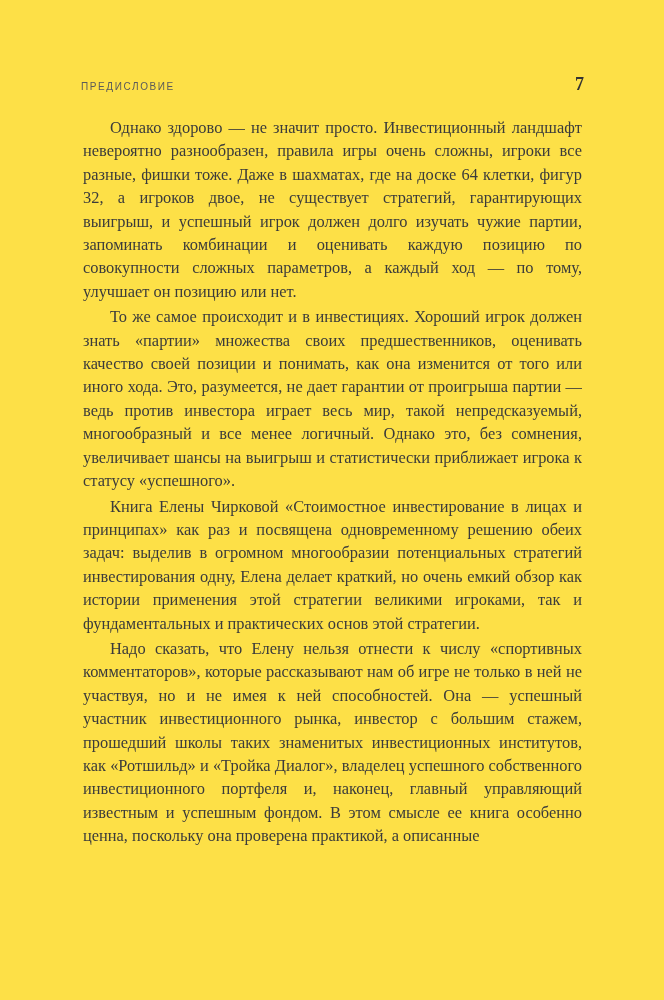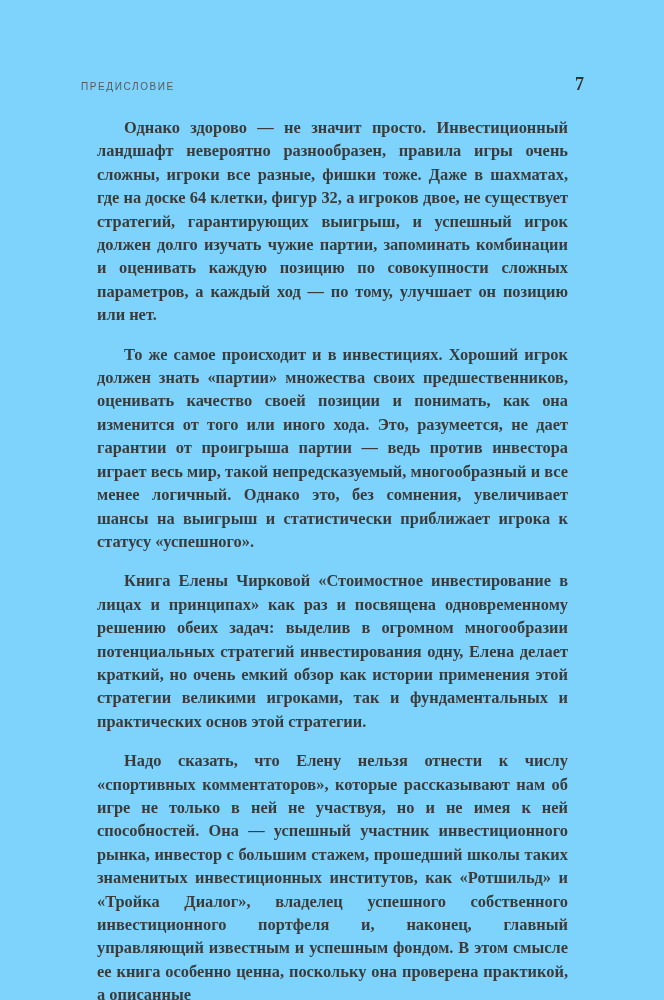--- a/index.html
+++ b/index.html
@@ -4,21 +4,21 @@
 <style>
   html, body {
     margin: 0;
     padding: 0;
     background: #ffffff;
   }
   .page {
     position: relative;
     width: 664px;
     height: 1000px;
-    background: #7dd3fc;
+    background: #fde047;
     overflow: hidden;
     font-family: "Liberation Serif", "DejaVu Serif", serif;
     color: #3b3b3b;
     box-sizing: border-box;
   }
   .content {
     position: absolute;
     left: 81px;
     top: 74px;
     width: 503px;
@@ -44,24 +44,23 @@
   .body-text {
     margin-top: 21px;
     font-size: 16.4px;
     line-height: 23.4px;
     text-align: justify;
     text-justify: inter-word;
     hyphens: auto;
     -webkit-hyphens: auto;
   }
   .body-text p {
-    margin: 16px;
+    margin: 2px;
     padding: 0;
     text-indent: 27px;
-    font-weight: bold;
   }
 </style>
 </head>
 <body>
 
 <div class="page">
   <div class="content">
 
     <div class="running-header">
       <span class="running-title">ПРЕДИСЛОВИЕ</span>

